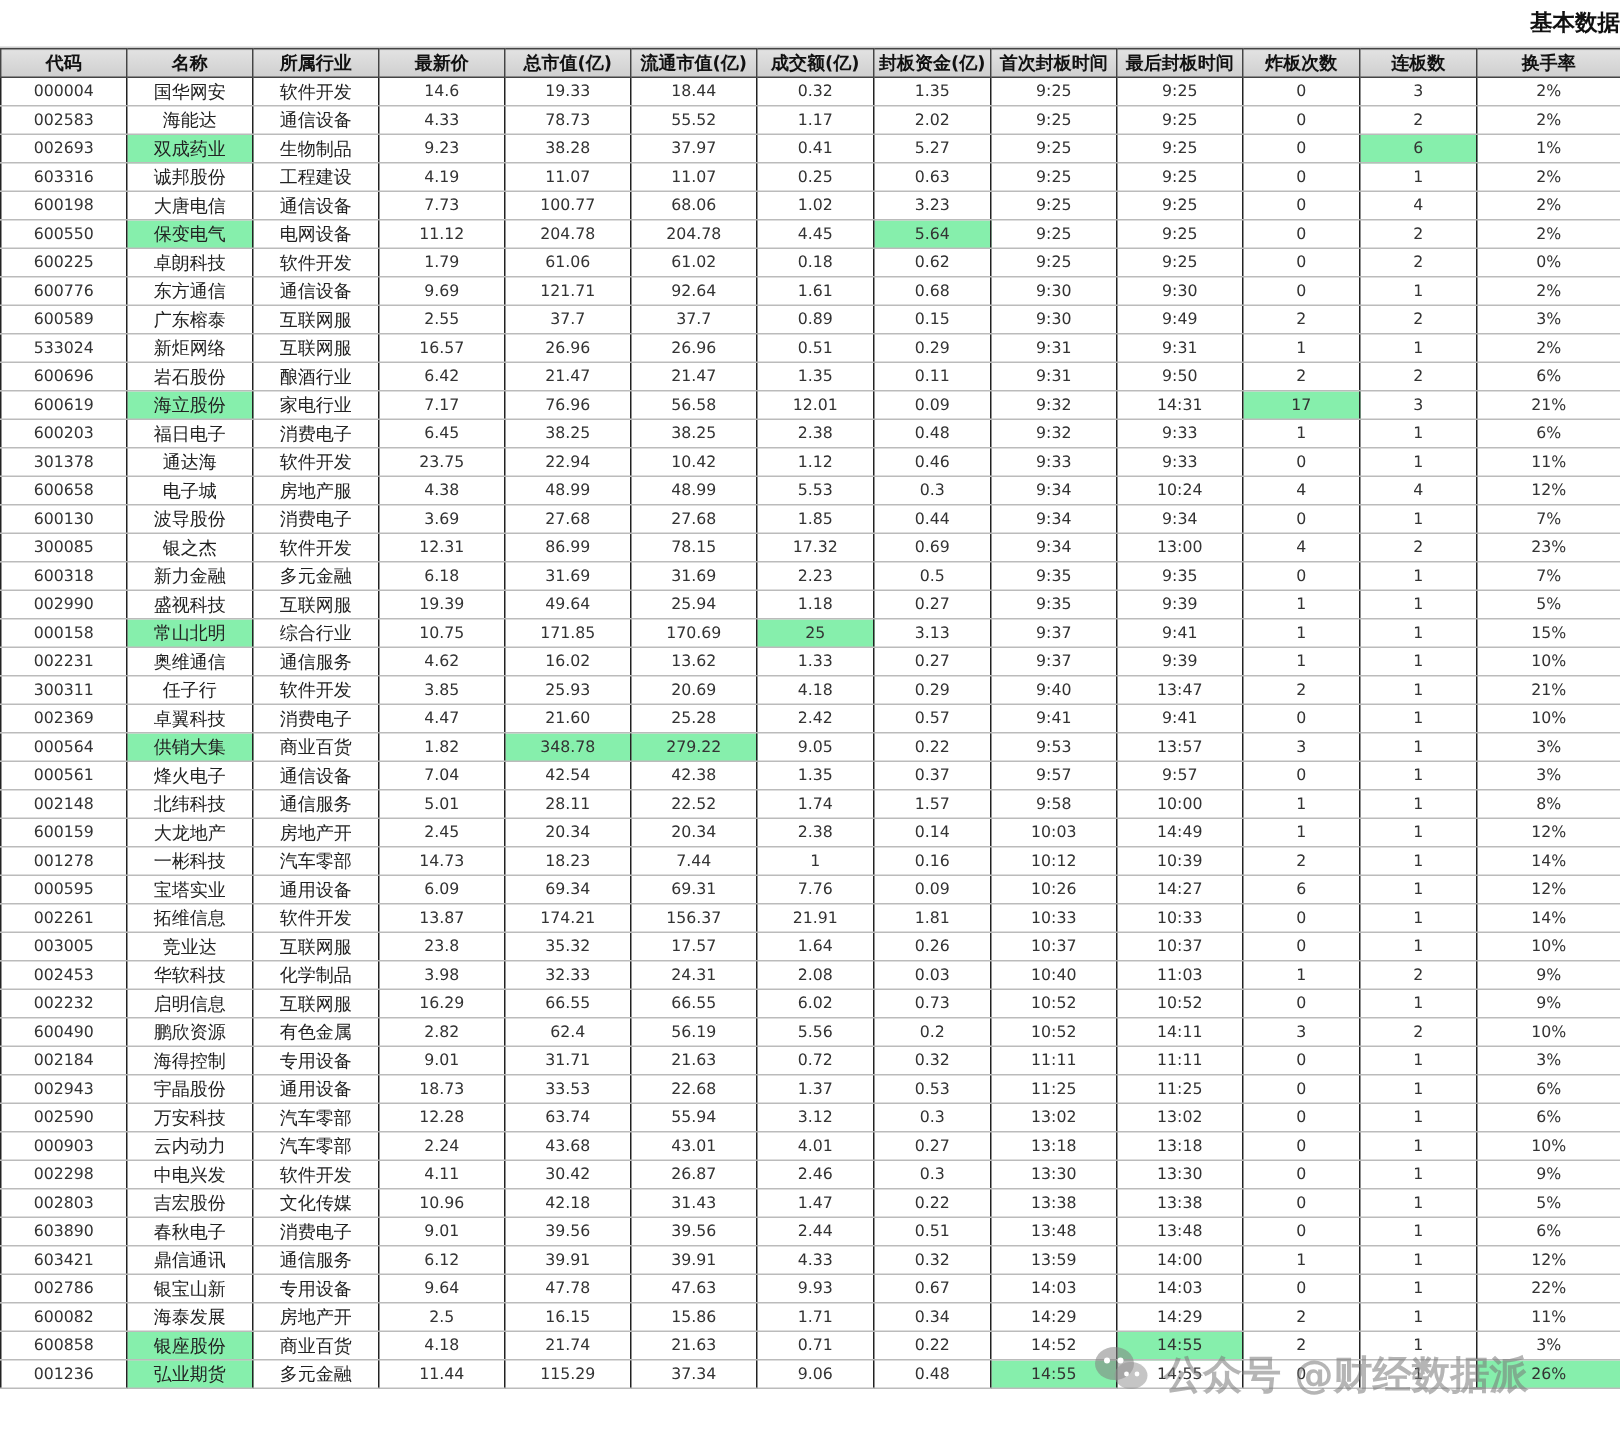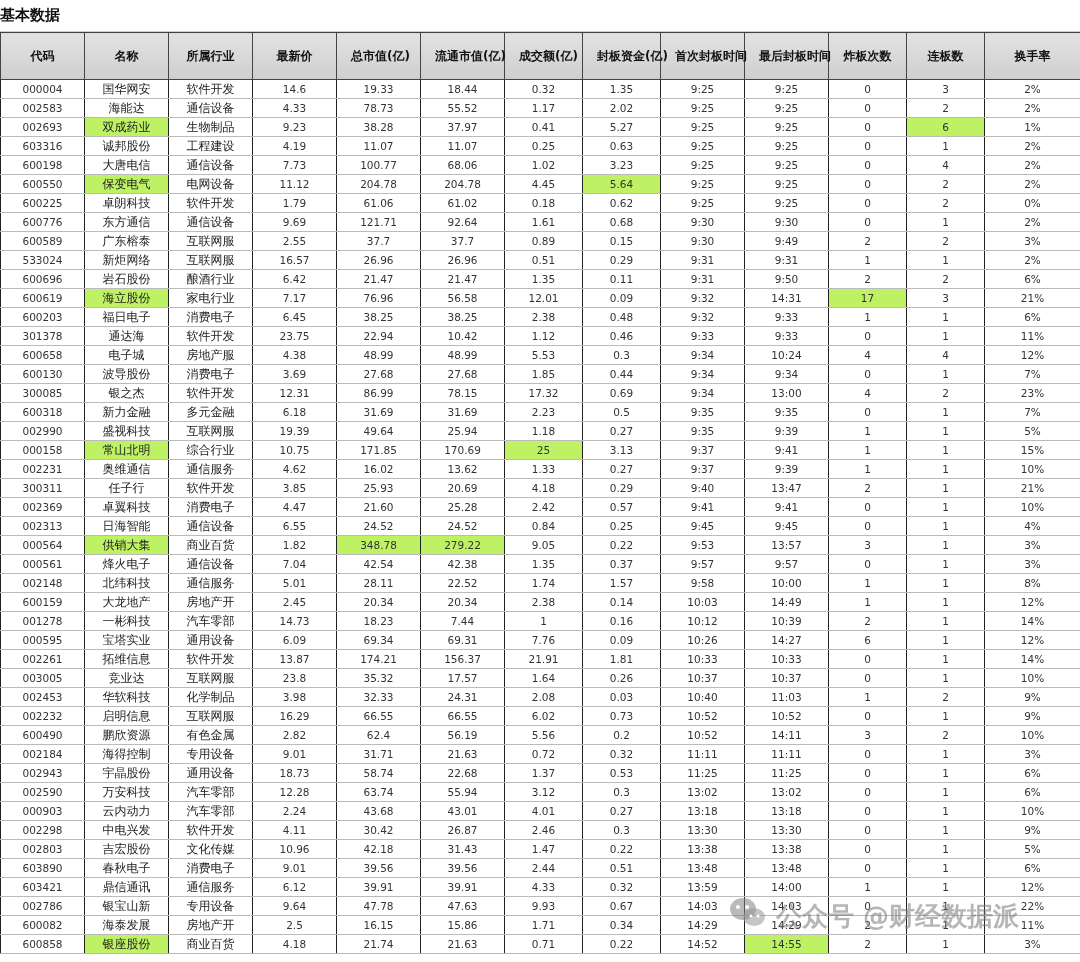--- a/index.html
+++ b/index.html
@@ -1,26 +1,26 @@
 <!DOCTYPE html>
 <html><head>
 <meta charset="utf-8">
 <style>
   html, body { margin: 0; padding: 0; background: #ffffff; }
   body { width: 1080px; height: 962px; overflow: hidden; position: relative;
          font-family: "DejaVu Sans", "Liberation Sans", sans-serif; color: #222; }
-  .title { height: 31px; line-height: 31px; text-align: left; font-size: 15px; font-weight: bold; color: #111;
+  .title { height: 31px; line-height: 31px; text-align: right; font-size: 15px; font-weight: bold; color: #111;
            border-bottom: 1px solid #ccc; }
   table { border-collapse: collapse; table-layout: fixed; width: 1080px; }
   th { background: linear-gradient(#e2e2e2, #cfcfcf); height: 18px; font-size: 12px; font-weight: bold;
-       border: 1px solid #444; padding: 14px; text-align: center; white-space: nowrap; color: #111; }
+       border: 1px solid #444; padding: 0; text-align: center; white-space: nowrap; color: #111; }
   td { height: 18px; font-size: 10.5px; border-left: 1px solid #222; border-right: 1px solid #222;
        border-bottom: 1px solid #bbb; padding: 0; text-align: center; white-space: nowrap; color: #333; }
   td.name, td.ind { font-size: 12px; color: #222; }
-  td.hl { background: #bef264; margin-left: 18px; }
+  td.hl { background: #86efac; margin-left: 18px; }
   .wm { position: absolute; left: 728px; top: 896px; height: 40px; display: flex; align-items: center;
         gap: 8px; color: rgba(120,120,120,0.55); font-size: 26px; font-weight: bold; pointer-events: none; }
   .wm svg { width: 40px; height: 36px; }
 </style>
 </head>
 <body>
 
 <div class="title">基本数据</div>
 
 <table>
@@ -396,35 +396,20 @@
         <td>25.28</td>
         <td>2.42</td>
         <td>0.57</td>
         <td>9:41</td>
         <td>9:41</td>
         <td>0</td>
         <td>1</td>
         <td>10%</td>
       </tr>
       <tr>
-        <td>002313</td>
-        <td class="name">日海智能</td>
-        <td class="ind">通信设备</td>
-        <td>6.55</td>
-        <td>24.52</td>
-        <td>24.52</td>
-        <td>0.84</td>
-        <td>0.25</td>
-        <td>9:45</td>
-        <td>9:45</td>
-        <td>0</td>
-        <td>1</td>
-        <td>4%</td>
-      </tr>
-      <tr>
         <td>000564</td>
         <td class="name hl">供销大集</td>
         <td class="ind">商业百货</td>
         <td>1.82</td>
         <td class="hl">348.78</td>
         <td class="hl">279.22</td>
         <td>9.05</td>
         <td>0.22</td>
         <td>9:53</td>
         <td>13:57</td>
@@ -595,21 +580,21 @@
         <td>11:11</td>
         <td>0</td>
         <td>1</td>
         <td>3%</td>
       </tr>
       <tr>
         <td>002943</td>
         <td class="name">宇晶股份</td>
         <td class="ind">通用设备</td>
         <td>18.73</td>
-        <td>58.74</td>
+        <td>33.53</td>
         <td>22.68</td>
         <td>1.37</td>
         <td>0.53</td>
         <td>11:25</td>
         <td>11:25</td>
         <td>0</td>
         <td>1</td>
         <td>6%</td>
       </tr>
       <tr>
@@ -739,20 +724,35 @@
         <td>4.18</td>
         <td>21.74</td>
         <td>21.63</td>
         <td>0.71</td>
         <td>0.22</td>
         <td>14:52</td>
         <td class="hl">14:55</td>
         <td>2</td>
         <td>1</td>
         <td>3%</td>
+      </tr>
+      <tr>
+        <td>001236</td>
+        <td class="name hl">弘业期货</td>
+        <td class="ind">多元金融</td>
+        <td>11.44</td>
+        <td>115.29</td>
+        <td>37.34</td>
+        <td>9.06</td>
+        <td>0.48</td>
+        <td class="hl">14:55</td>
+        <td>14:55</td>
+        <td>0</td>
+        <td>1</td>
+        <td class="hl">26%</td>
       </tr>
     </tbody>
 </table>
 
 <div class="wm">
   <span>
     <svg viewBox="0 0 40 36">
         <ellipse cx="15" cy="14" rx="13" ry="11" fill="rgba(130,130,130,0.55)"></ellipse>
         <ellipse cx="26" cy="22" rx="11" ry="9" fill="rgba(150,150,150,0.55)"></ellipse>
         <circle cx="10" cy="12" r="2" fill="#fff"></circle>

